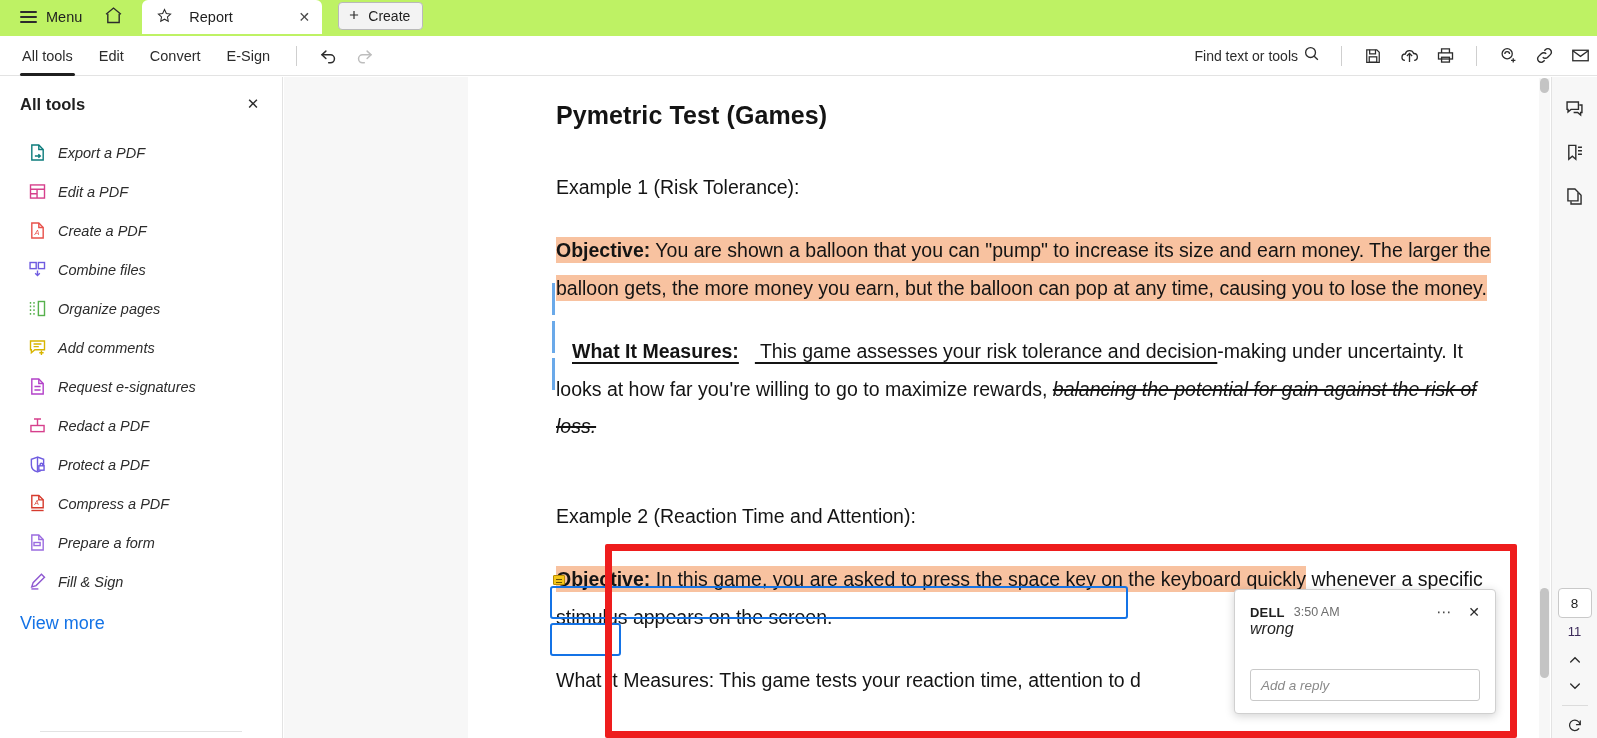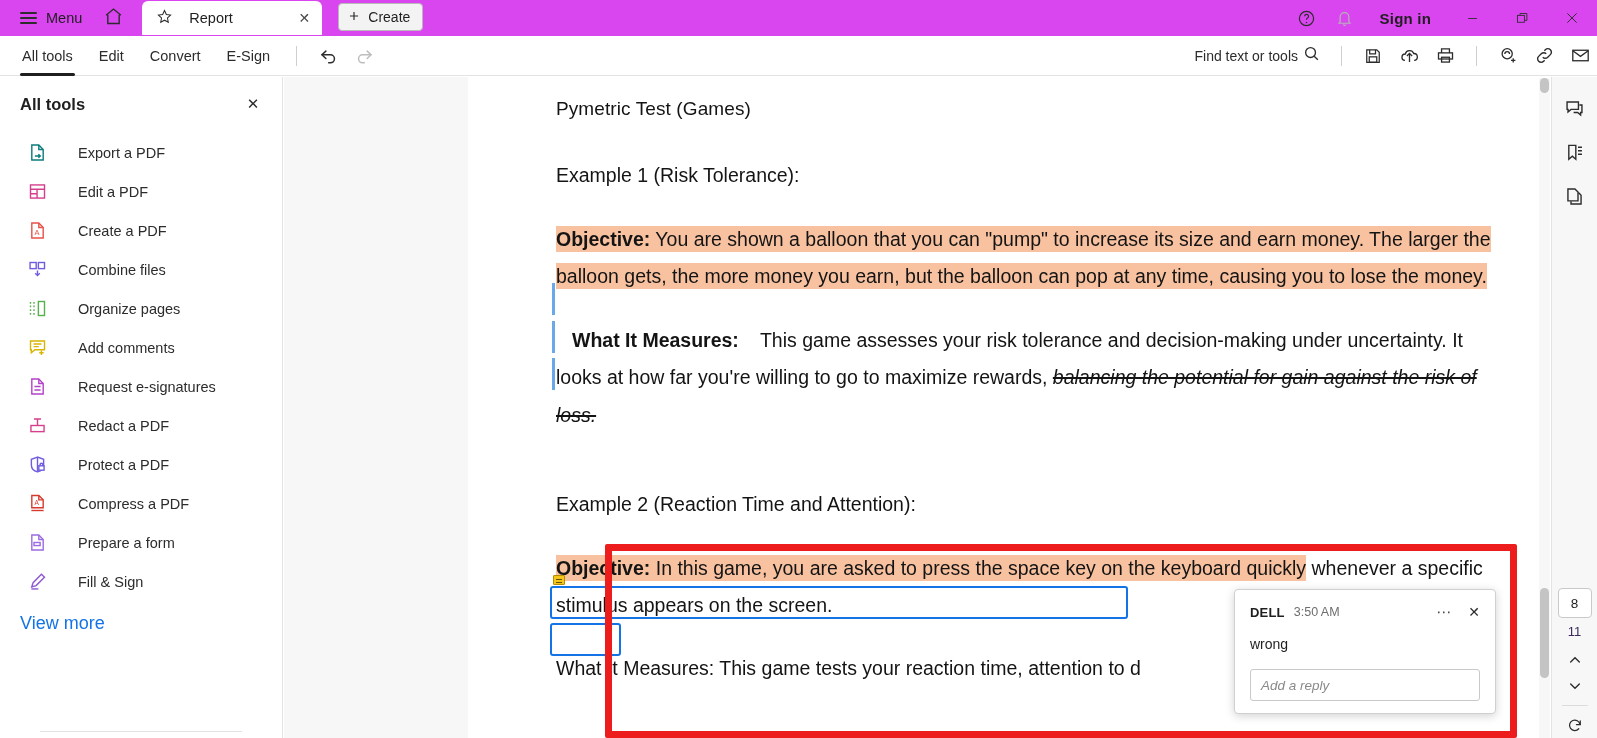--- a/index.html
+++ b/index.html
@@ -8,22 +8,22 @@
     overflow: hidden;
     font-family: "Liberation Sans", sans-serif;
     background: #ffffff;
     color: #1f1f1f;
   }
   .app { position: relative; width: 1597px; height: 738px; }
 
   
   .titlebar {
     position: absolute; top: 0; left: 0; width: 1597px; height: 36px;
-    background: #d946ef;
-    display: flex; align-items: flex-start;
+    background: #bef264;
+    display: flex; align-items: flex-start; flex-direction: column;
   }
   .tb-left { display: flex; align-items: center; height: 36px; padding-left: 12px; gap: 6px; }
   .menu-btn {
     display: flex; align-items: center; gap: 9px;
     height: 30px; padding: 0 8px; cursor: pointer;
     font-size: 14.5px; color: #1f1f1f;
   }
   .hamburger { display: flex; flex-direction: column; justify-content: center; gap: 3.5px; width: 17px; }
   .hamburger i { display: block; height: 1.7px; background: #2c2c2c; border-radius: 1px; }
   .home-btn { width: 34px; height: 30px; display: flex; align-items: center; justify-content: center; cursor: pointer; }
@@ -79,22 +79,22 @@
   .leftpanel {
     position: absolute; top: 77px; left: 0; width: 283px; height: 661px;
     background: #ffffff; border-right: 1px solid #e3e3e3;
   }
   .lp-header { display: flex; align-items: center; padding: 14px 16px 10px 20px; }
   .lp-title { font-size: 16.5px; font-weight: bold; color: #1f1f1f; }
   .lp-close { margin-left: auto; width: 26px; height: 26px; display: flex; align-items: center;
               justify-content: center; font-size: 15px; color: #2c2c2c; cursor: pointer; }
   .tool-list { padding-top: 6px; }
   .tool-item {
-    display: flex; align-items: center; gap: 30px;
-    height: 39px; padding-left: 26px; cursor: pointer; font-size: 14.5px; color: #2c2c2c;
+    display: flex; align-items: center; gap: 10px;
+    height: 39px; padding-left: 26px; cursor: pointer; font-size: 14.5px; color: #2c2c2c; font-style: italic;
   }
   .tool-ic { width: 22px; height: 22px; display: flex; align-items: center; justify-content: center; flex: 0 0 22px;}
   .viewmore { padding: 12px 0 0 20px; font-size: 18px; color: #1473e6; cursor: pointer; }
   .lp-resize { position: absolute; left: 40px; right: 40px; bottom: 6px; height: 1px; background: #e3e3e3;}
 
   
   .anntb {
     position: absolute; top: 86px; left: 296px; width: 37px; height: 344px;
     background: #ffffff; border: 1px solid #d4d4d4; border-radius: 5px;
     box-shadow: 0 1px 4px rgba(0,0,0,.13);
@@ -125,26 +125,26 @@
     background: #f7f7f7; overflow: hidden;
   }
   .page {
     position: absolute; top: 0; left: 184px; width: 1103px; min-height: 661px;
     background: #ffffff; border-right: 1px solid #cfcfcf;
   }
   .doc {
     padding: 14px 62px 0 88px;
     font-size: 19.5px; line-height: 1.92; color: #141414;
   }
-  .doc h1 { font-size: 19px; font-weight: normal; margin-bottom: 30px; letter-spacing: .1px;}
+  .doc h1 { font-size: 25px; font-weight: bold; margin-bottom: 30px; letter-spacing: .1px;}
   .doc p { margin-bottom: 26px; }
   .gap { height: 26px; }
   .hl { background: #f8c2a0; box-decoration-break: clone; -webkit-box-decoration-break: clone; padding: 2px 0;}
   .bold { font-weight: bold; }
-  .underl { text-underline-offset: 4px; text-decoration-thickness: 1.6px; padding-left: 16px;}
+  .underl { text-decoration: underline; text-underline-offset: 4px; text-decoration-thickness: 1.6px; padding-left: 16px;}
   .strike { text-decoration: line-through; text-decoration-thickness: 1.7px; font-style: italic; }
   .hl-bar {
     position: absolute; width: 2.5px; background: #6aa9e9;
   }
 
   
   .sel-box {
     position: absolute; border: 2.2px solid #1473e6; border-radius: 3px; pointer-events: none;
   }
   .note-flag {
@@ -167,21 +167,21 @@
     position: absolute; width: 262px; height: 125px;
     background: #ffffff; border: 1px solid #d0d0d0; border-radius: 4px;
     box-shadow: 0 2px 10px rgba(0,0,0,.18);
     padding: 14px 15px 0 15px;
   }
   .pop-head { display: flex; align-items: center; }
   .pop-author { font-size: 13px; font-weight: bold; color: #1f1f1f; letter-spacing: .2px;}
   .pop-time { font-size: 12.5px; color: #6e6e6e; margin-left: 9px; }
   .pop-more { margin-left: auto; font-size: 15px; color: #4b4b4b; cursor: pointer; line-height: 8px; letter-spacing:1px;}
   .pop-close { margin-left: 16px; font-size: 14px; color: #2c2c2c; cursor: pointer; }
-  .pop-body { font-size: 14px; color: #1f1f1f; margin-top: 16px; }
+  .pop-body { font-size: 16px; color: #1f1f1f; margin-top: 0; font-style: italic; }
   .pop-reply {
     position: absolute; left: 15px; right: 15px; bottom: 12px; height: 32px;
     border: 1px solid #c9c9c9; border-radius: 3px;
     display: flex; align-items: center; padding-left: 10px;
     font-size: 13.5px; font-style: italic; color: #8a8a8a; background: #fff;
     cursor: text;
   }
 
   
   .rightrail {

